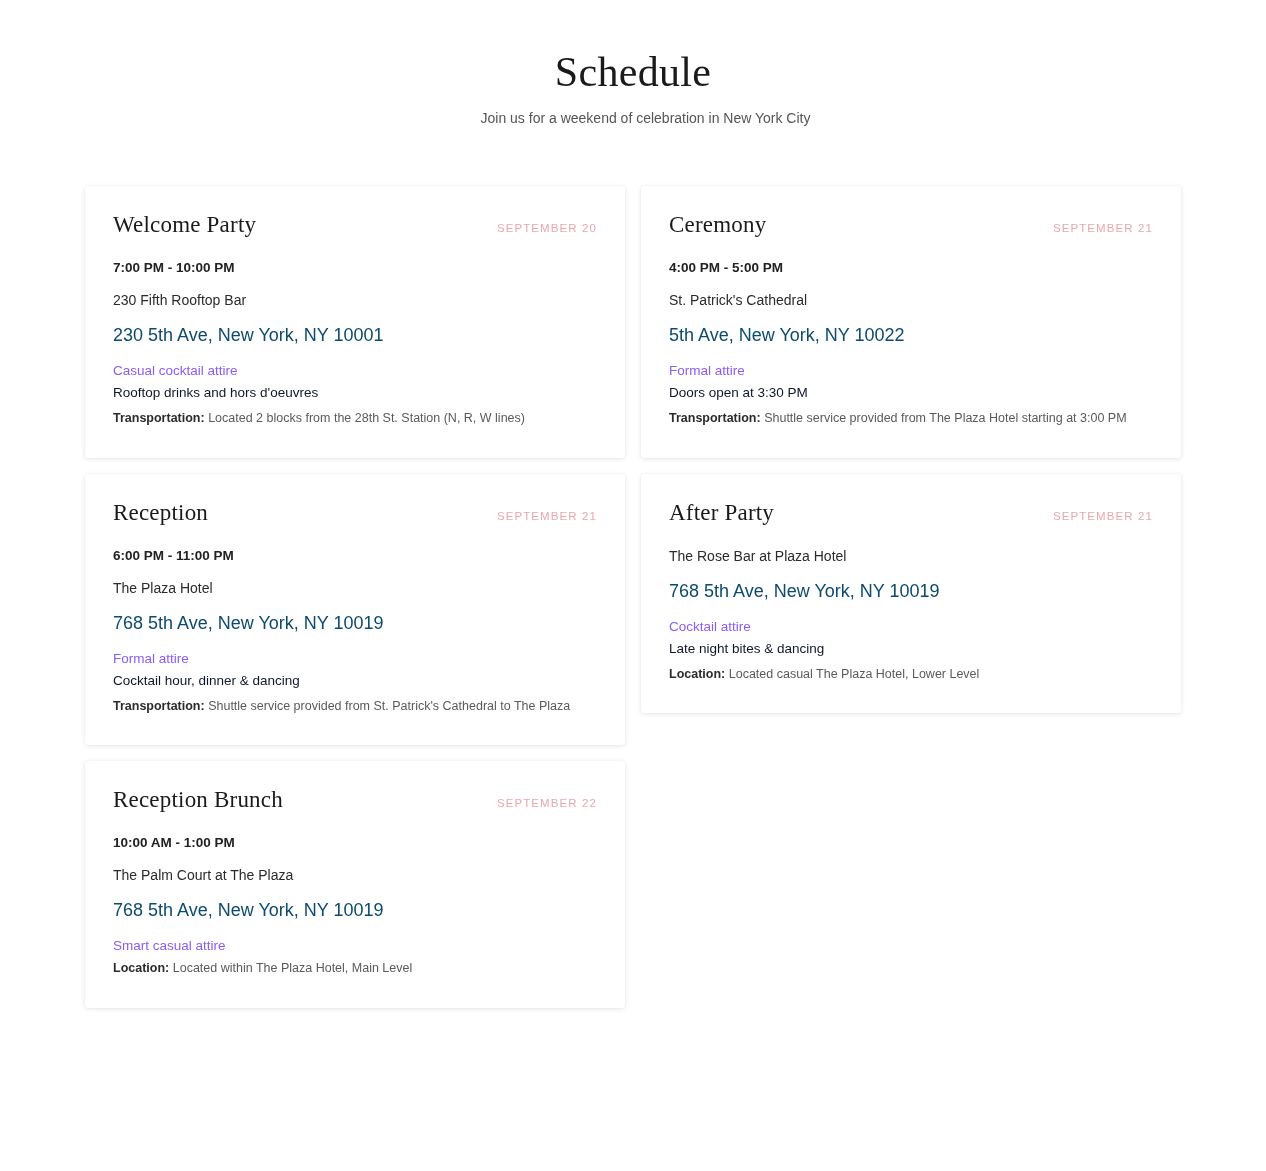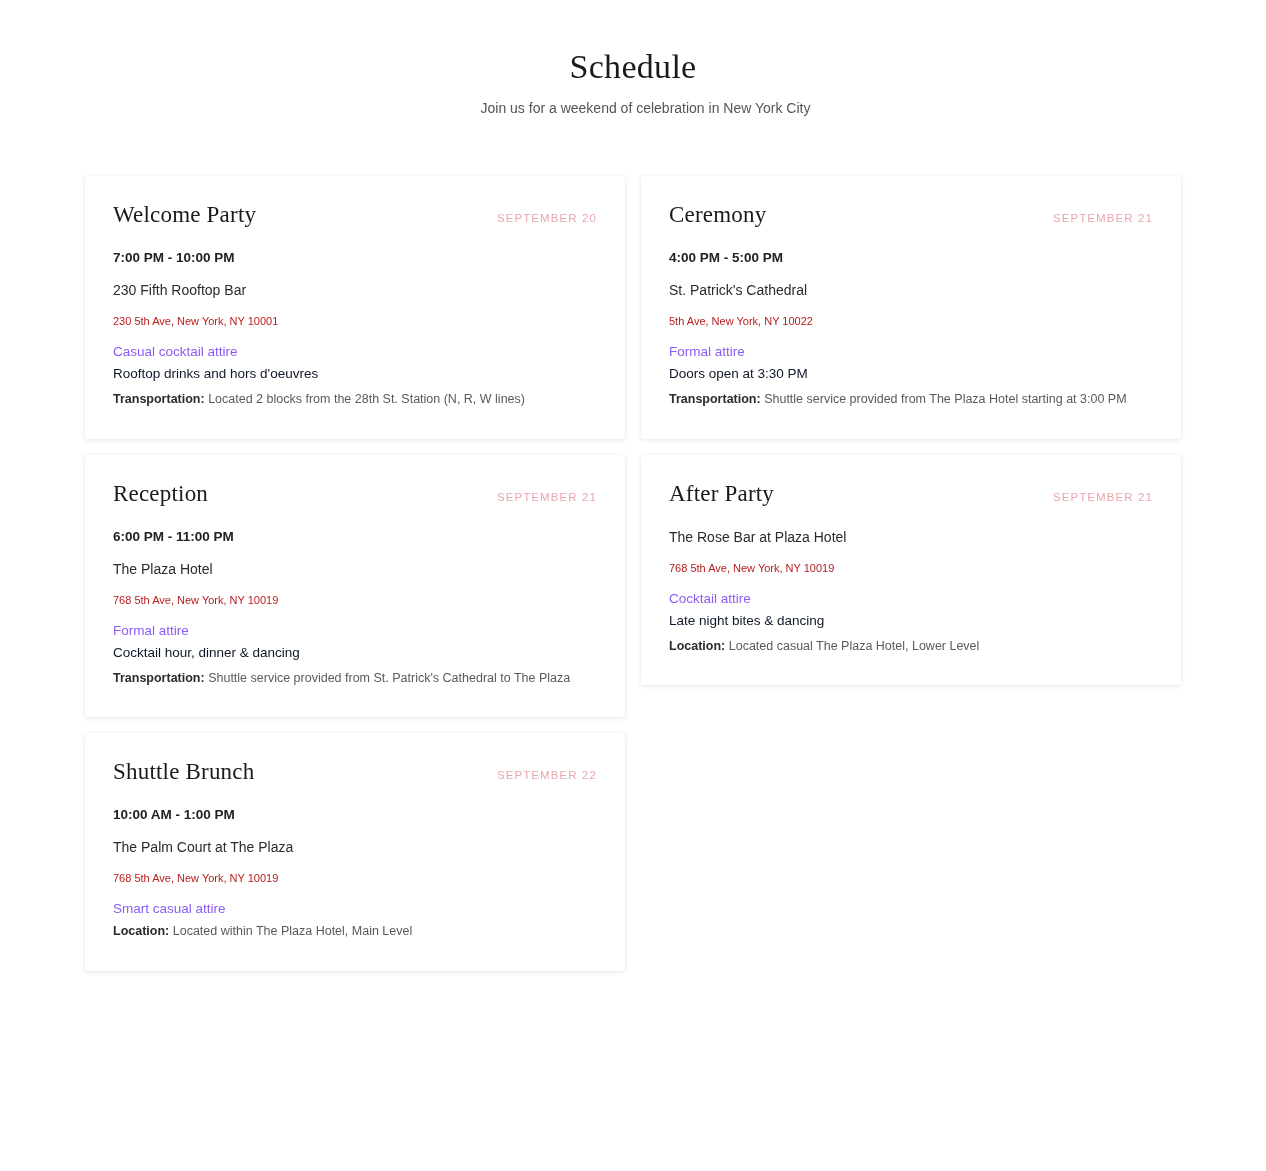--- a/index.html
+++ b/index.html
@@ -17,21 +17,21 @@
     width: 1266px;
     min-height: 1171px;
     padding: 48px 0 0 0;
   }
   .header {
     text-align: center;
     margin-bottom: 60px;
   }
   .page-title {
     font-family: "Liberation Serif", serif;
-    font-size: 34px;
+    font-size: 42px;
     font-weight: 400;
     color: #1a1a1a;
     margin: 0 0 14px 0;
     letter-spacing: 0.3px;
   }
   .page-subtitle {
     font-size: 14px;
     color: #555555;
     margin: 0;
     font-weight: 400;
@@ -79,22 +79,22 @@
     font-weight: bold;
     color: #222222;
     margin-bottom: 17px;
   }
   .event-venue {
     font-size: 14px;
     color: #2b2b2b;
     margin-bottom: 17px;
   }
   .event-address {
-    font-size: 11px;
-    color: #b91c1c;
+    font-size: 18px;
+    color: #0c4a6e;
     margin-bottom: 17px;
   }
   .event-attire {
     font-size: 13.5px;
     color: #8b5cf6;
     margin-bottom: 7px;
   }
   .event-detail {
     font-size: 13.5px;
     color: #0f172a;
@@ -180,21 +180,21 @@
       <div class="event-attire">Cocktail attire</div>
       <div class="event-detail">Late night bites &amp; dancing</div>
       <div class="event-note">
         <span class="note-label">Location:</span>
         <span>Located casual The Plaza Hotel, Lower Level</span>
       </div>
     </div>
 
     <div class="card">
       <div class="card-head">
-        <h2 class="event-title">Shuttle Brunch</h2>
+        <h2 class="event-title">Reception Brunch</h2>
         <span class="event-date">SEPTEMBER 22</span>
       </div>
       <div class="event-time">10:00 AM - 1:00 PM</div>
       <div class="event-venue">The Palm Court at The Plaza</div>
       <div class="event-address">768 5th Ave, New York, NY 10019</div>
       <div class="event-attire">Smart casual attire</div>
       <div class="event-note">
         <span class="note-label">Location:</span>
         <span>Located within The Plaza Hotel, Main Level</span>
       </div>

